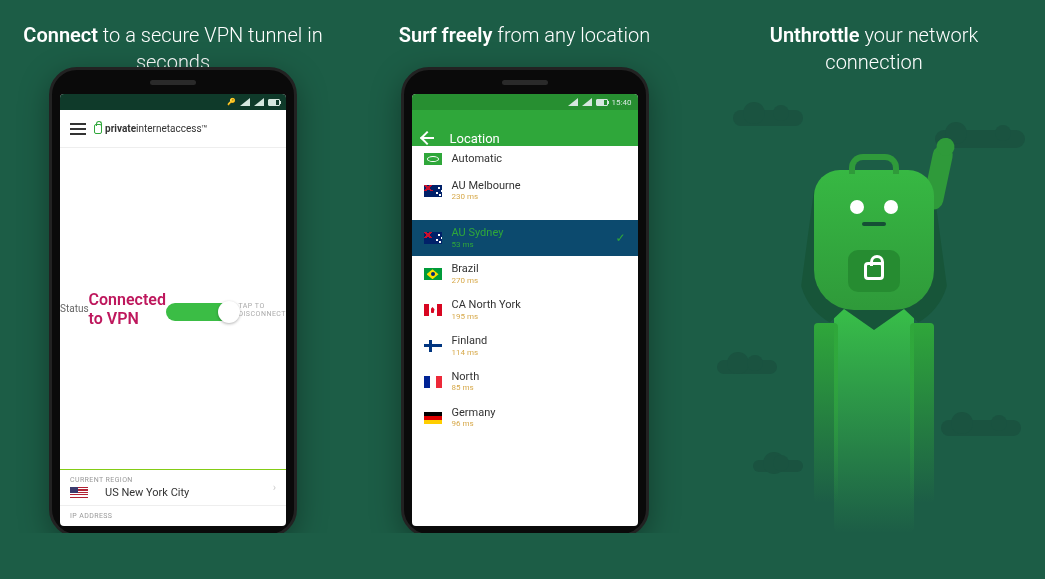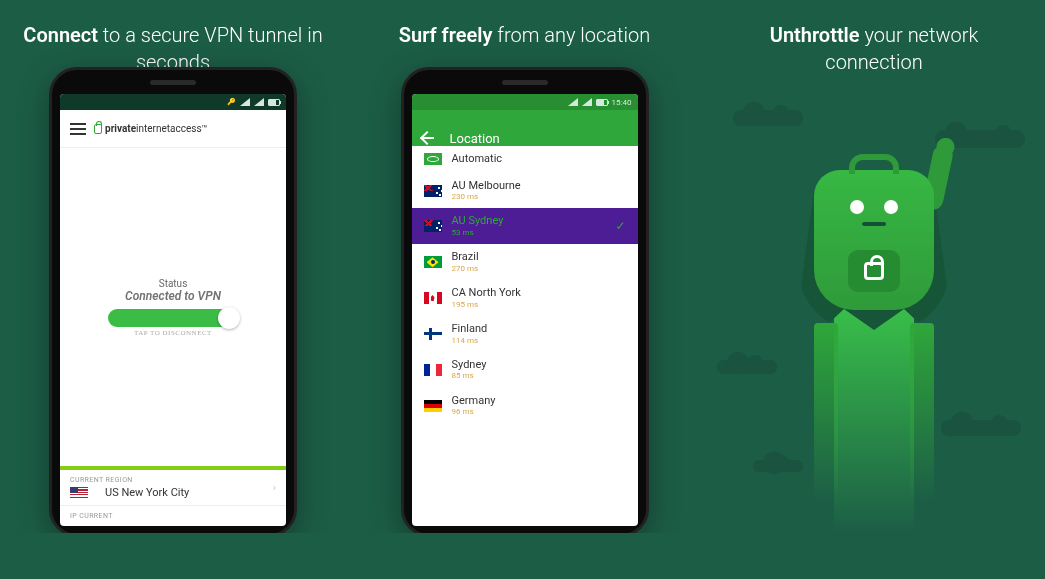--- a/index.html
+++ b/index.html
@@ -103,42 +103,42 @@
     border-bottom:1px solid #eee;
   }
   .hamburger { width:16px; height:12px; position:relative; }
   .hamburger::before,.hamburger::after,.hamburger i{content:"";position:absolute;left:0;right:0;height:2px;background:#333;}
   .hamburger::before{top:0;} .hamburger::after{bottom:0;} .hamburger i{top:5px;}
   .brand { font-size:10px; color:#333; display:flex; align-items:center; gap:3px;}
   .brand .lock{width:8px;height:10px;border:1px solid #2fa73a;border-radius:2px;position:relative;}
   .brand .lock::before{content:"";position:absolute;top:-4px;left:1px;width:4px;height:4px;border:1px solid #2fa73a;border-bottom:none;border-radius:3px 3px 0 0;}
   .brand b{font-weight:700;}
 
-  .s1-body{ flex:1; display:flex; flex-direction:column; align-items:center; justify-content:center; }
+  .s1-body{ flex:1; display:flex; flex-direction:row; align-items:center; justify-content:center; }
   .s1-caption{ font-size:10px; color:#666; }
-  .s1-status{ font-size:12px; font-weight:600; color:#737373;font-style:italic; }
+  .s1-status{ font-size:16px; font-weight:600; color:#be185d; }
   .slider { width:130px; height:18px; border-radius:9px; background:#3bbd45; position:relative; margin-top:6px; }
   .slider .knob{ position:absolute; right:-2px; top:-2px; width:22px; height:22px; border-radius:50%; background:#fff; box-shadow:0 1px 3px rgba(0,0,0,.3); }
-  .s1-tap{ font-size:7px; color:#aaa; letter-spacing:.5px; margin-top:2px;font-family:Liberation Serif, serif; }
-
-  .s1-footer{ border-top:4px solid #84cc16; }
+  .s1-tap{ font-size:7px; color:#aaa; letter-spacing:.5px; margin-top:2px; }
+
+  .s1-footer{ border-top:1px solid #84cc16; }
   .region-row{ padding:6px 10px; border-bottom:1px solid #eee; display:flex; align-items:center; justify-content:space-between;}
   .region-left{display:flex;flex-direction:column;gap:2px;}
   .mini-label{ font-size:7px; color:#999; letter-spacing:.4px; }
   .region-name{ font-size:11px; color:#333; display:flex; align-items:center; gap:17px;}
   .flag{ width:18px; height:12px; background:#ccc; display:inline-block; position:relative; overflow:hidden;}
   .chev{ color:#ccc; font-size:11px; }
   .ip-row{ padding:6px 10px; }
   .ip-val{ font-size:11px; color:#333; }
 
   
   .loclist{ flex:1; overflow:hidden; }
   .locrow{ display:flex; align-items:center; gap:10px; padding:7px 12px; font-size:11px; color:#333; }
   .locrow .ms{ font-size:8px; color:#d7a94b; }
-  .locrow.selected{ background:#4c1d95; }
+  .locrow.selected{ background:#0c4a6e;margin-top:12px; }
   .locrow.selected .name{ color:#2fa73a; }
   .locrow.selected .ms{ color:#2fa73a; }
   .check{ margin-left:auto; color:#2fa73a; font-size:12px; }
   .locrow .col{display:flex;flex-direction:column;line-height:1.15;}
   .back-arrow{width:16px;height:16px;position:relative;}
   .back-arrow::before{content:"";position:absolute;top:7px;left:0;width:12px;height:2px;background:#fff;}
   .back-arrow::after{content:"";position:absolute;top:3px;left:0;width:8px;height:8px;border-left:2px solid #fff;border-bottom:2px solid #fff;transform:rotate(45deg);}
 
   
   .flag.auto{background:#2fa73a;}
@@ -235,21 +235,21 @@
           <div class="region-left">
             <div class="mini-label">CURRENT REGION</div>
             <div class="region-name">
               <span class="flag us"></span>
               <span>US New York City</span>
             </div>
           </div>
           <div class="chev">›</div>
         </div>
         <div class="ip-row">
-          <div class="mini-label">IP CURRENT</div>
+          <div class="mini-label">IP ADDRESS</div>
         </div>
       </div>
     </div>
   </div>
 </div>
 
 <div class="panel p2">
   <div class="headline">
     <b>Surf freely</b><span> from any location</span>
   </div>
@@ -306,21 +306,21 @@
           <div class="locrow">
             <span class="flag fi"></span>
             <div class="col">
               <span class="name">Finland</span>
               <span class="ms">114 ms</span>
             </div>
           </div>
           <div class="locrow">
             <span class="flag fr"></span>
             <div class="col">
-              <span class="name">Sydney</span>
+              <span class="name">North</span>
               <span class="ms">85 ms</span>
             </div>
           </div>
           <div class="locrow">
             <span class="flag de"></span>
             <div class="col">
               <span class="name">Germany</span>
               <span class="ms">96 ms</span>
             </div>
           </div>

